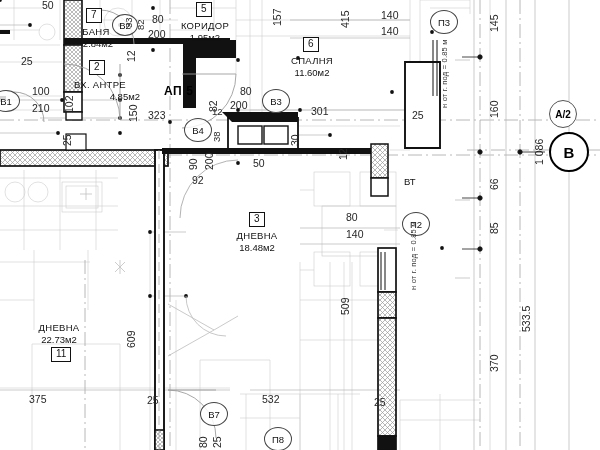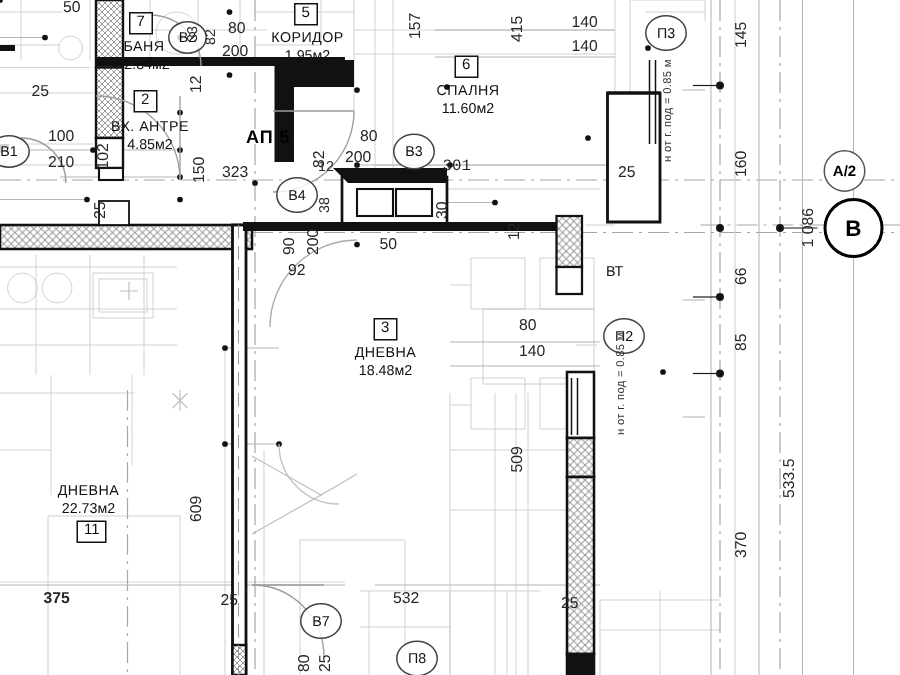--- a/index.html
+++ b/index.html
@@ -335,21 +335,21 @@
       <path d="M385,252 L385,290"></path>
     </g>
   </svg>
 
   <div class="roomnum" style="left:86px;top:8px;">7</div>
   <div class="lbl roomname" style="left:71px;top:27px;width:50px;">БАНЯ</div>
   <div class="lbl roomarea" style="left:73px;top:39px;width:50px;">2.84м2</div>
 
   <div class="roomnum" style="left:89px;top:60px;">2</div>
   <div class="lbl roomname" style="left:60px;top:80px;width:80px;">ВХ. АНТРЕ</div>
-  <div class="lbl roomarea" style="left:60px;top:92px;width:80px;">4.85м2</div>
+  <div class="lbl roomarea" style="left:60px;top:92px;width:80px;text-align:right;">4.85м2</div>
 
   <div class="roomnum" style="left:196px;top:2px;">5</div>
   <div class="lbl roomname" style="left:174px;top:21px;width:62px;">КОРИДОР</div>
   <div class="lbl roomarea" style="left:174px;top:33px;width:62px;">1.95м2</div>
 
   <div class="roomnum" style="left:303px;top:37px;">6</div>
   <div class="lbl roomname" style="left:281px;top:56px;width:62px;">СПАЛНЯ</div>
   <div class="lbl roomarea" style="left:281px;top:68px;width:62px;">11.60м2</div>
 
   <div class="roomnum" style="left:249px;top:212px;">3</div>
@@ -400,38 +400,38 @@
   <div class="lbl dim vert" style="left:208px;top:112px;">82</div>
   <div class="lbl dim" style="left:240px;top:86px;">80</div>
   <div class="lbl dim" style="left:230px;top:100px;">200</div>
   <div class="lbl dim-sm" style="left:212px;top:107px;">12</div>
   <div class="lbl dim-sm vert" style="left:212px;top:142px;">38</div>
   <div class="lbl dim vert" style="left:188px;top:170px;">90</div>
   <div class="lbl dim vert" style="left:204px;top:170px;">200</div>
   <div class="lbl dim" style="left:192px;top:175px;">92</div>
   <div class="lbl dim" style="left:253px;top:158px;">50</div>
   <div class="lbl dim vert" style="left:290px;top:146px;">30</div>
-  <div class="lbl dim" style="left:295px;top:106px;font-family:Liberation Mono, monospace;">301</div>
+  <div class="lbl dim" style="left:311px;top:106px;">301</div>
   <div class="lbl dim" style="left:412px;top:110px;">25</div>
   <div class="lbl dim vert" style="left:338px;top:160px;">12</div>
 
   <div class="lbl dim vert" style="left:340px;top:28px;">415</div>
   <div class="lbl dim" style="left:381px;top:10px;">140</div>
   <div class="lbl dim" style="left:381px;top:26px;">140</div>
   <div class="lbl dim vert" style="left:489px;top:32px;">145</div>
   <div class="lbl dim vert" style="left:489px;top:118px;">160</div>
   <div class="lbl dim vert" style="left:489px;top:190px;">66</div>
   <div class="lbl dim vert" style="left:489px;top:234px;">85</div>
 
   <div class="lbl dim vert" style="left:521px;top:332px;">533.5</div>
   <div class="lbl dim vert" style="left:489px;top:372px;">370</div>
 
   <div class="lbl dim vert" style="left:126px;top:348px;">609</div>
   <div class="lbl dim" style="left:147px;top:395px;">25</div>
-  <div class="lbl dim" style="left:29px;top:394px;font-weight:bold;">375</div>
+  <div class="lbl dim" style="left:29px;top:394px;">375</div>
   <div class="lbl dim" style="left:262px;top:394px;">532</div>
   <div class="lbl dim vert" style="left:340px;top:315px;">509</div>
   <div class="lbl dim" style="left:346px;top:212px;">80</div>
   <div class="lbl dim" style="left:346px;top:229px;">140</div>
   <div class="lbl dim" style="left:374px;top:397px;">25</div>
   <div class="lbl dim vert" style="left:198px;top:448px;">80</div>
   <div class="lbl dim vert" style="left:212px;top:448px;">25</div>
 
 </div>
 

